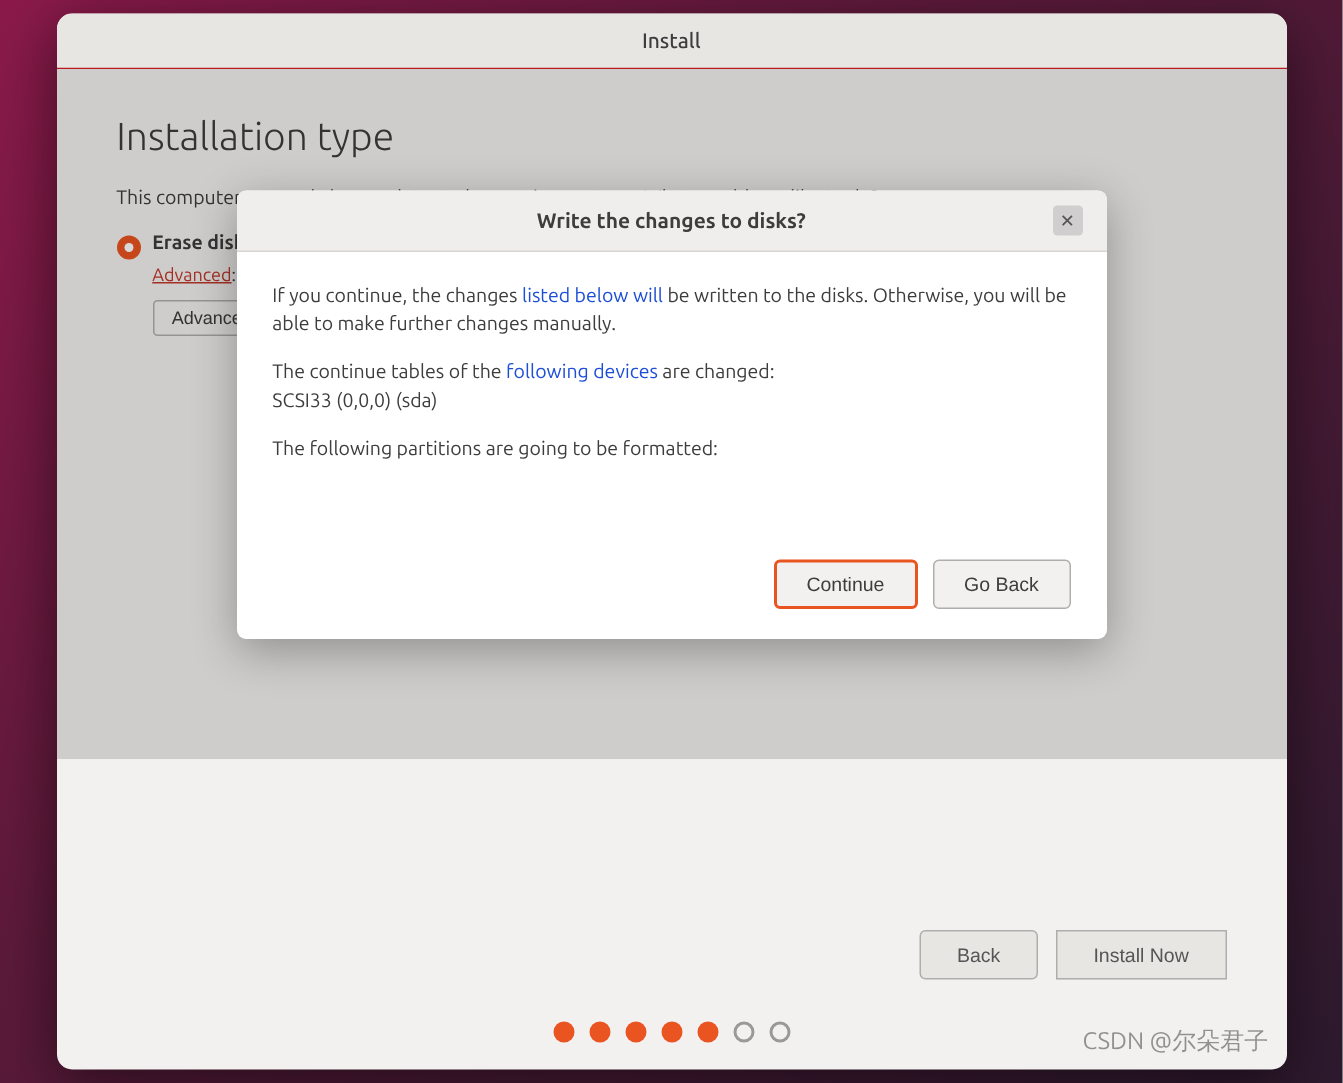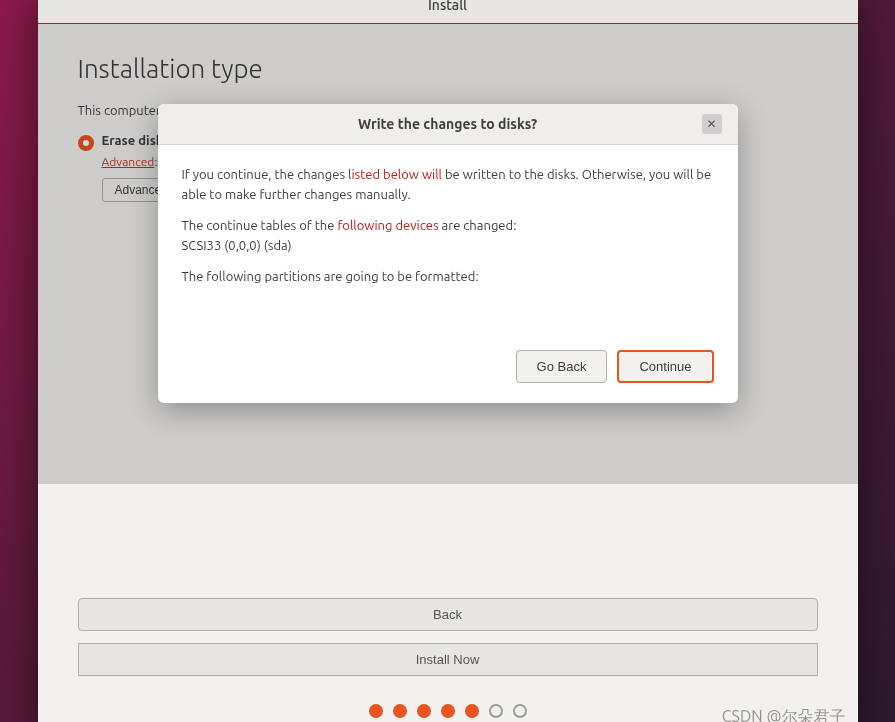--- a/index.html
+++ b/index.html
@@ -180,21 +180,21 @@
     }
 
     .dialog-text {
       font-size: 13px;
       color: #3d3d3d;
       line-height: 1.5;
       margin-bottom: 12px;
     }
 
     .dialog-text .highlight {
-      color: #b91c1c;
+      color: #1d4ed8;
     }
 
     .dialog-footer {
       padding: 12px 24px 20px;
       display: flex;
       justify-content: flex-end;
       gap: 10px;
     }
 
     .btn-dialog {
@@ -213,21 +213,20 @@
       color: #3d3d3d;
       font-weight: 500;
     }
 
     .bottom-bar {
       padding: 14px 40px;
       display: flex;
       justify-content: flex-end;
       gap: 12px;
       margin-top: 100px;
-      flex-direction: column;
     }
 
     .btn-nav {
       padding: 8px 24px;
       font-size: 13px;
       border-radius: 4px;
       cursor: pointer;
       border: 1px solid #b0aeac;
       background: #e8e6e3;
       color: #555;
@@ -320,22 +319,22 @@
           <p class="dialog-text">
             <span>The continue tables of the </span><span class="highlight">following devices</span><span> are changed:</span><br>
             <span>SCSI33 (0,0,0) (sda)</span>
           </p>
           <p class="dialog-text">
             <span>The following partitions are going to be formatted:</span><br>
             <br>
           </p>
         </div>
         <div class="dialog-footer">
+          <button class="btn-dialog btn-dialog-primary">Continue</button>
           <button class="btn-dialog">Go Back</button>
-          <button class="btn-dialog btn-dialog-primary">Continue</button>
         </div>
       </div>
     </div>
   </div>
 
   <div class="bottom-bar">
     <button class="btn-nav">Back</button>
     <button class="btn-install">Install Now</button>
   </div>
 

